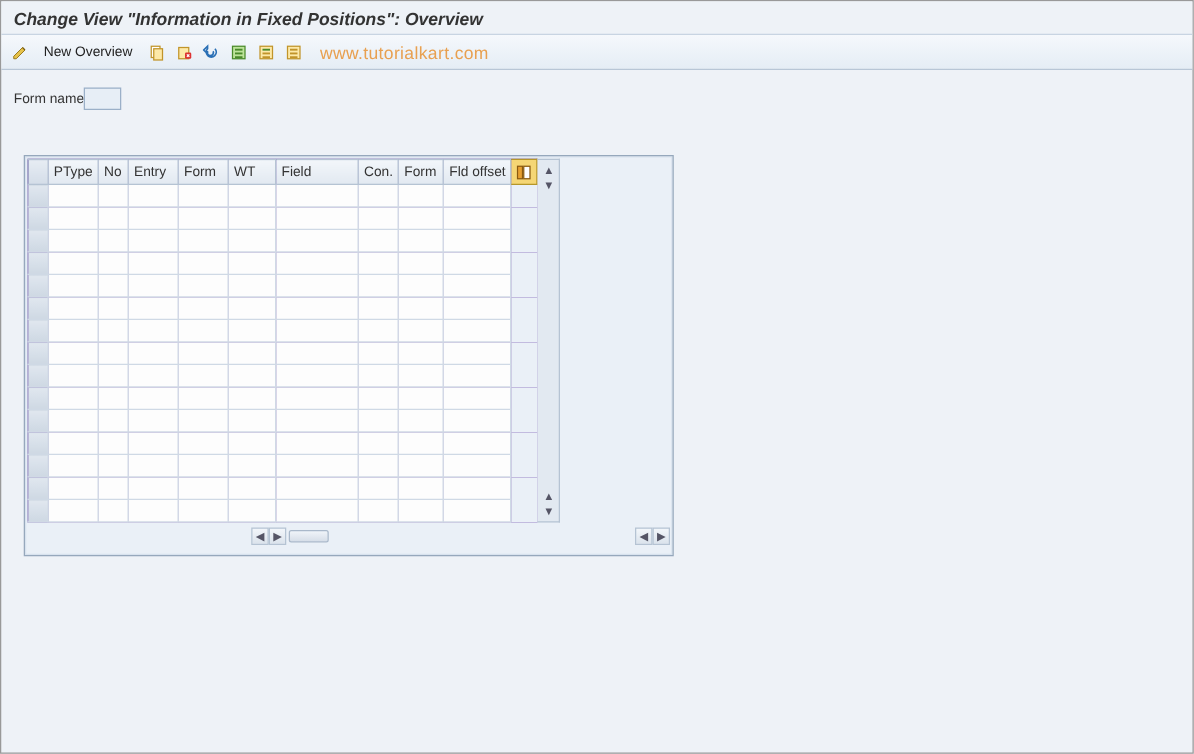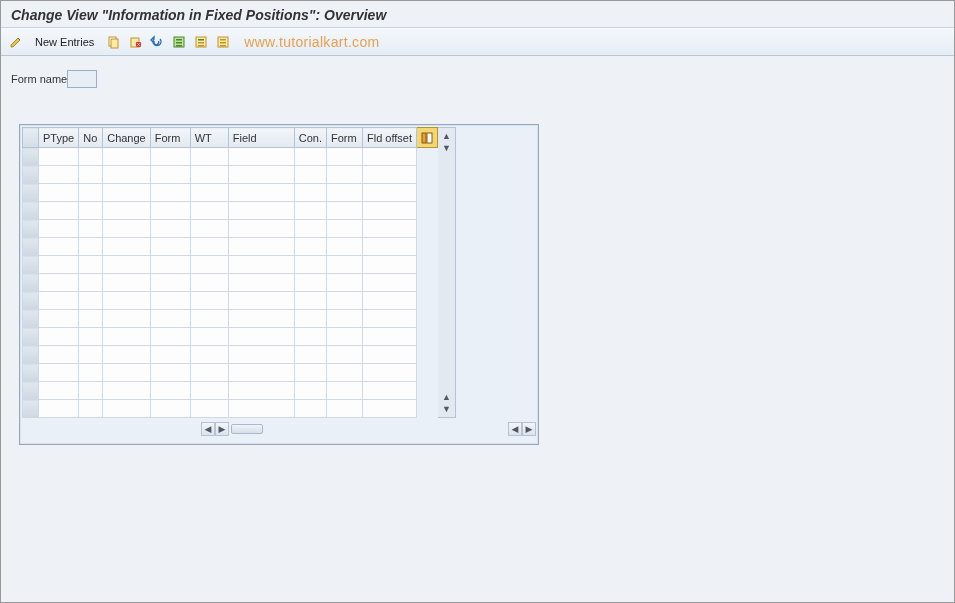--- a/index.html
+++ b/index.html
@@ -208,21 +208,21 @@
 </div>
 
 <div class="toolbar">
   <span class="tb-btn">
     <svg width="14" height="14" viewBox="0 0 14 14">
         <path d="M2 10 L9 3 L11 5 L4 12 L2 12 Z" fill="#e6c24a" stroke="#9a7b1f" stroke-width="0.8"></path>
         <path d="M9 3 L11 5" stroke="#7a5c0f" stroke-width="1"></path>
       </svg>
   </span>
   <span class="new-entries">
-    <span>New Entries</span>
+    <span>New Overview</span>
   </span>
   <span class="tb-btn">
     <svg width="14" height="14" viewBox="0 0 14 14">
         <rect x="3" y="2" width="7" height="9" fill="#fff" stroke="#c1942a" stroke-width="1"></rect>
         <rect x="5" y="4" width="7" height="9" fill="#fde9a8" stroke="#c1942a" stroke-width="1"></rect>
       </svg>
   </span>
   <span class="tb-btn">
     <svg width="14" height="14" viewBox="0 0 14 14">
         <rect x="3" y="3" width="8" height="9" fill="#fde9a8" stroke="#c1942a" stroke-width="1"></rect>
@@ -269,21 +269,21 @@
   </div>
 
   <div class="grid-wrap">
     <div class="grid">
       <table class="grid-main">
         <thead>
           <tr>
             <th class="row-sel"></th>
           <th style="width: 38px;">PType</th>
               <th style="width: 24px;">No</th>
-              <th style="width: 40px;">Change</th>
+              <th style="width: 40px;">Entry</th>
               <th style="width: 40px;">Form</th>
               <th style="width: 38px;">WT</th>
               <th style="width: 66px;">Field</th>
               <th style="width: 32px;">Con.</th>
               <th style="width: 36px;">Form</th>
               <th style="width: 54px;">Fld offset</th>
               <th class="cfg-col">
                 <svg width="12" height="12" viewBox="0 0 12 12">
                   <rect x="1" y="1" width="4" height="10" fill="#e8a030" stroke="#8a5a10"></rect>
                   <rect x="6" y="1" width="5" height="10" fill="#fff" stroke="#8a5a10"></rect>

